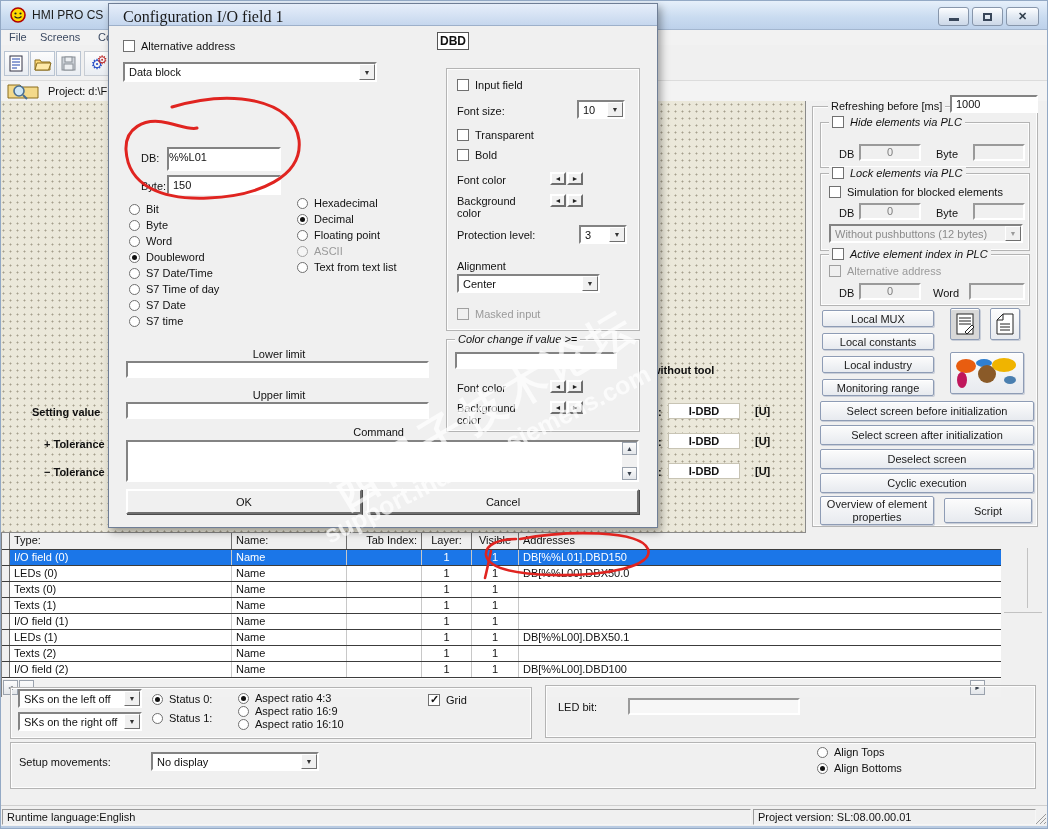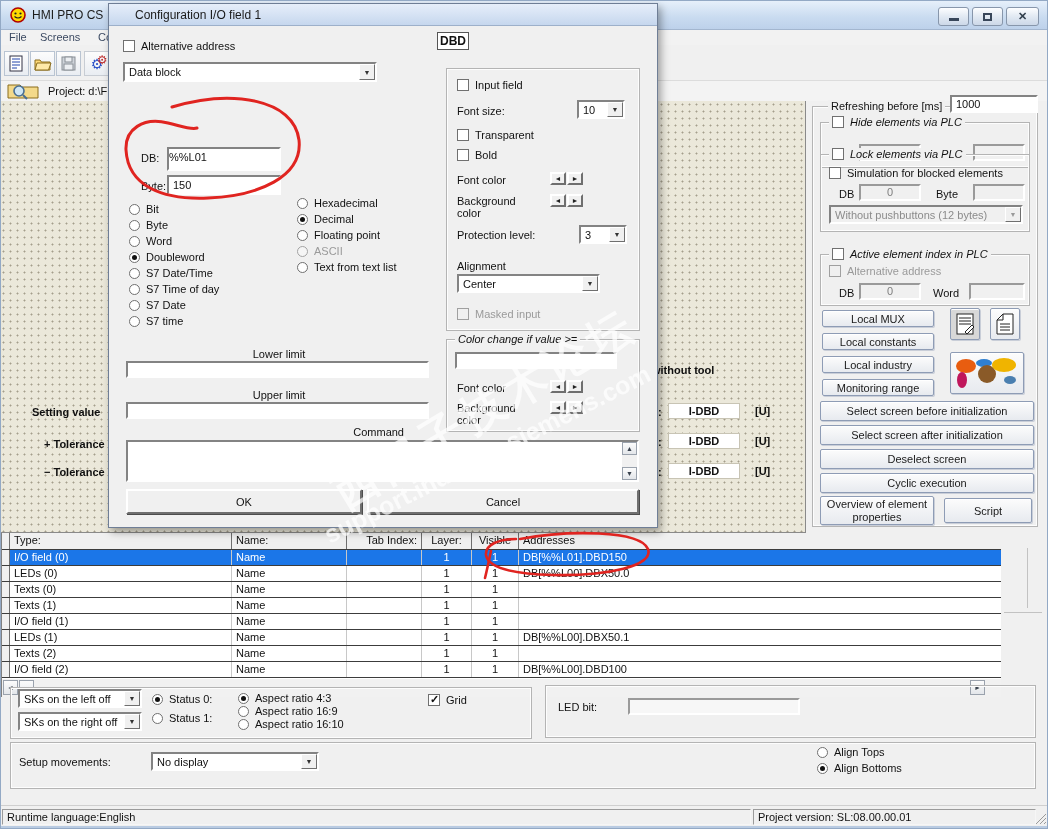--- a/index.html
+++ b/index.html
@@ -43,21 +43,21 @@
   .lbl-dis { color:#9a9a9a; }
   .ctrl-row { display:flex; align-items:center; gap:6px; white-space:nowrap; }
   .spin { display:flex; gap:1px; }
   .spin span { width:16px; height:13px; border:2px solid; border-color:#ffffff #6f6f6f #6f6f6f #ffffff; background:#f0f0f0; font-size:7px; line-height:9px; text-align:center; color:#222; }
   .fieldset { border:1px solid #b4b4b4; box-shadow:inset 0 0 0 1px #fdfdfd; }
   .legend { position:absolute; top:-7px; left:8px; background:#f0f0f0; padding:0 3px; white-space:nowrap;font-style:italic; }
 
   
   .dialog { left:108px; top:3px; width:550px; height:525px; background:#f0f0f0; border:1px solid #6f7e96; box-shadow:3px 4px 8px rgba(0,0,0,.35); z-index:10; }
   .dialog-title { left:0; top:0; width:100%; height:22px; background:linear-gradient(#e6eefa,#c6d7ee); border-bottom:1px solid #9db0ca; }
-  .dialog-title span { position:absolute; left:26px; top:4px; font-size:12px; color:#1a1a1a; }
+  .dialog-title span { position:absolute; left:14px; top:4px; font-size:16px; color:#1a1a1a;font-family:Liberation Serif, serif; }
 
   
   .rightpanel { left:807px; top:101px; width:241px; height:432px; background:#f0f0f0; z-index:1; }
 
   
   .tablewrap { left:0; top:533px; width:1001px; height:146px; background:#fff; border-left:2px solid #808080; z-index:1; }
   .thead,.trow { display:flex; width:100%; }
   .thead { height:17px; background:#f0f0f0; border-bottom:1px solid #3c3c3c; }
   .thead .tc { border-right:1px solid #6f6f6f; font-weight:normal; }
   .trow { height:16px; background:#fff; border-bottom:1px solid #3c3c3c; }
@@ -175,21 +175,21 @@
     <span class="legend ctrl-row">
         <span class="cb"></span>
         <span>Hide elements via PLC</span>
       </span>
     <span class="abs" style="left:18px;top:25px">DB</span>
     <div class="abs sunken-dis" style="left:38px;top:21px;width:62px;height:17px;text-align:center">0</div>
     <span class="abs" style="left:115px;top:25px">Byte</span>
     <div class="abs sunken-dis" style="left:152px;top:21px;width:52px;height:17px"></div>
   </div>
 
-  <div class="abs fieldset" style="left:13px;top:53px;width:210px;height:78px">
+  <div class="abs fieldset" style="left:13px;top:72px;width:210px;height:78px">
     <span class="legend ctrl-row">
         <span class="cb"></span>
         <span>Lock elements via PLC</span>
       </span>
     <span class="abs ctrl-row" style="left:8px;top:12px">
         <span class="cb"></span>
         <span>Simulation for blocked elements</span>
       </span>
     <span class="abs" style="left:18px;top:33px">DB</span>
     <div class="abs sunken-dis" style="left:38px;top:29px;width:62px;height:17px;text-align:center">0</div>

